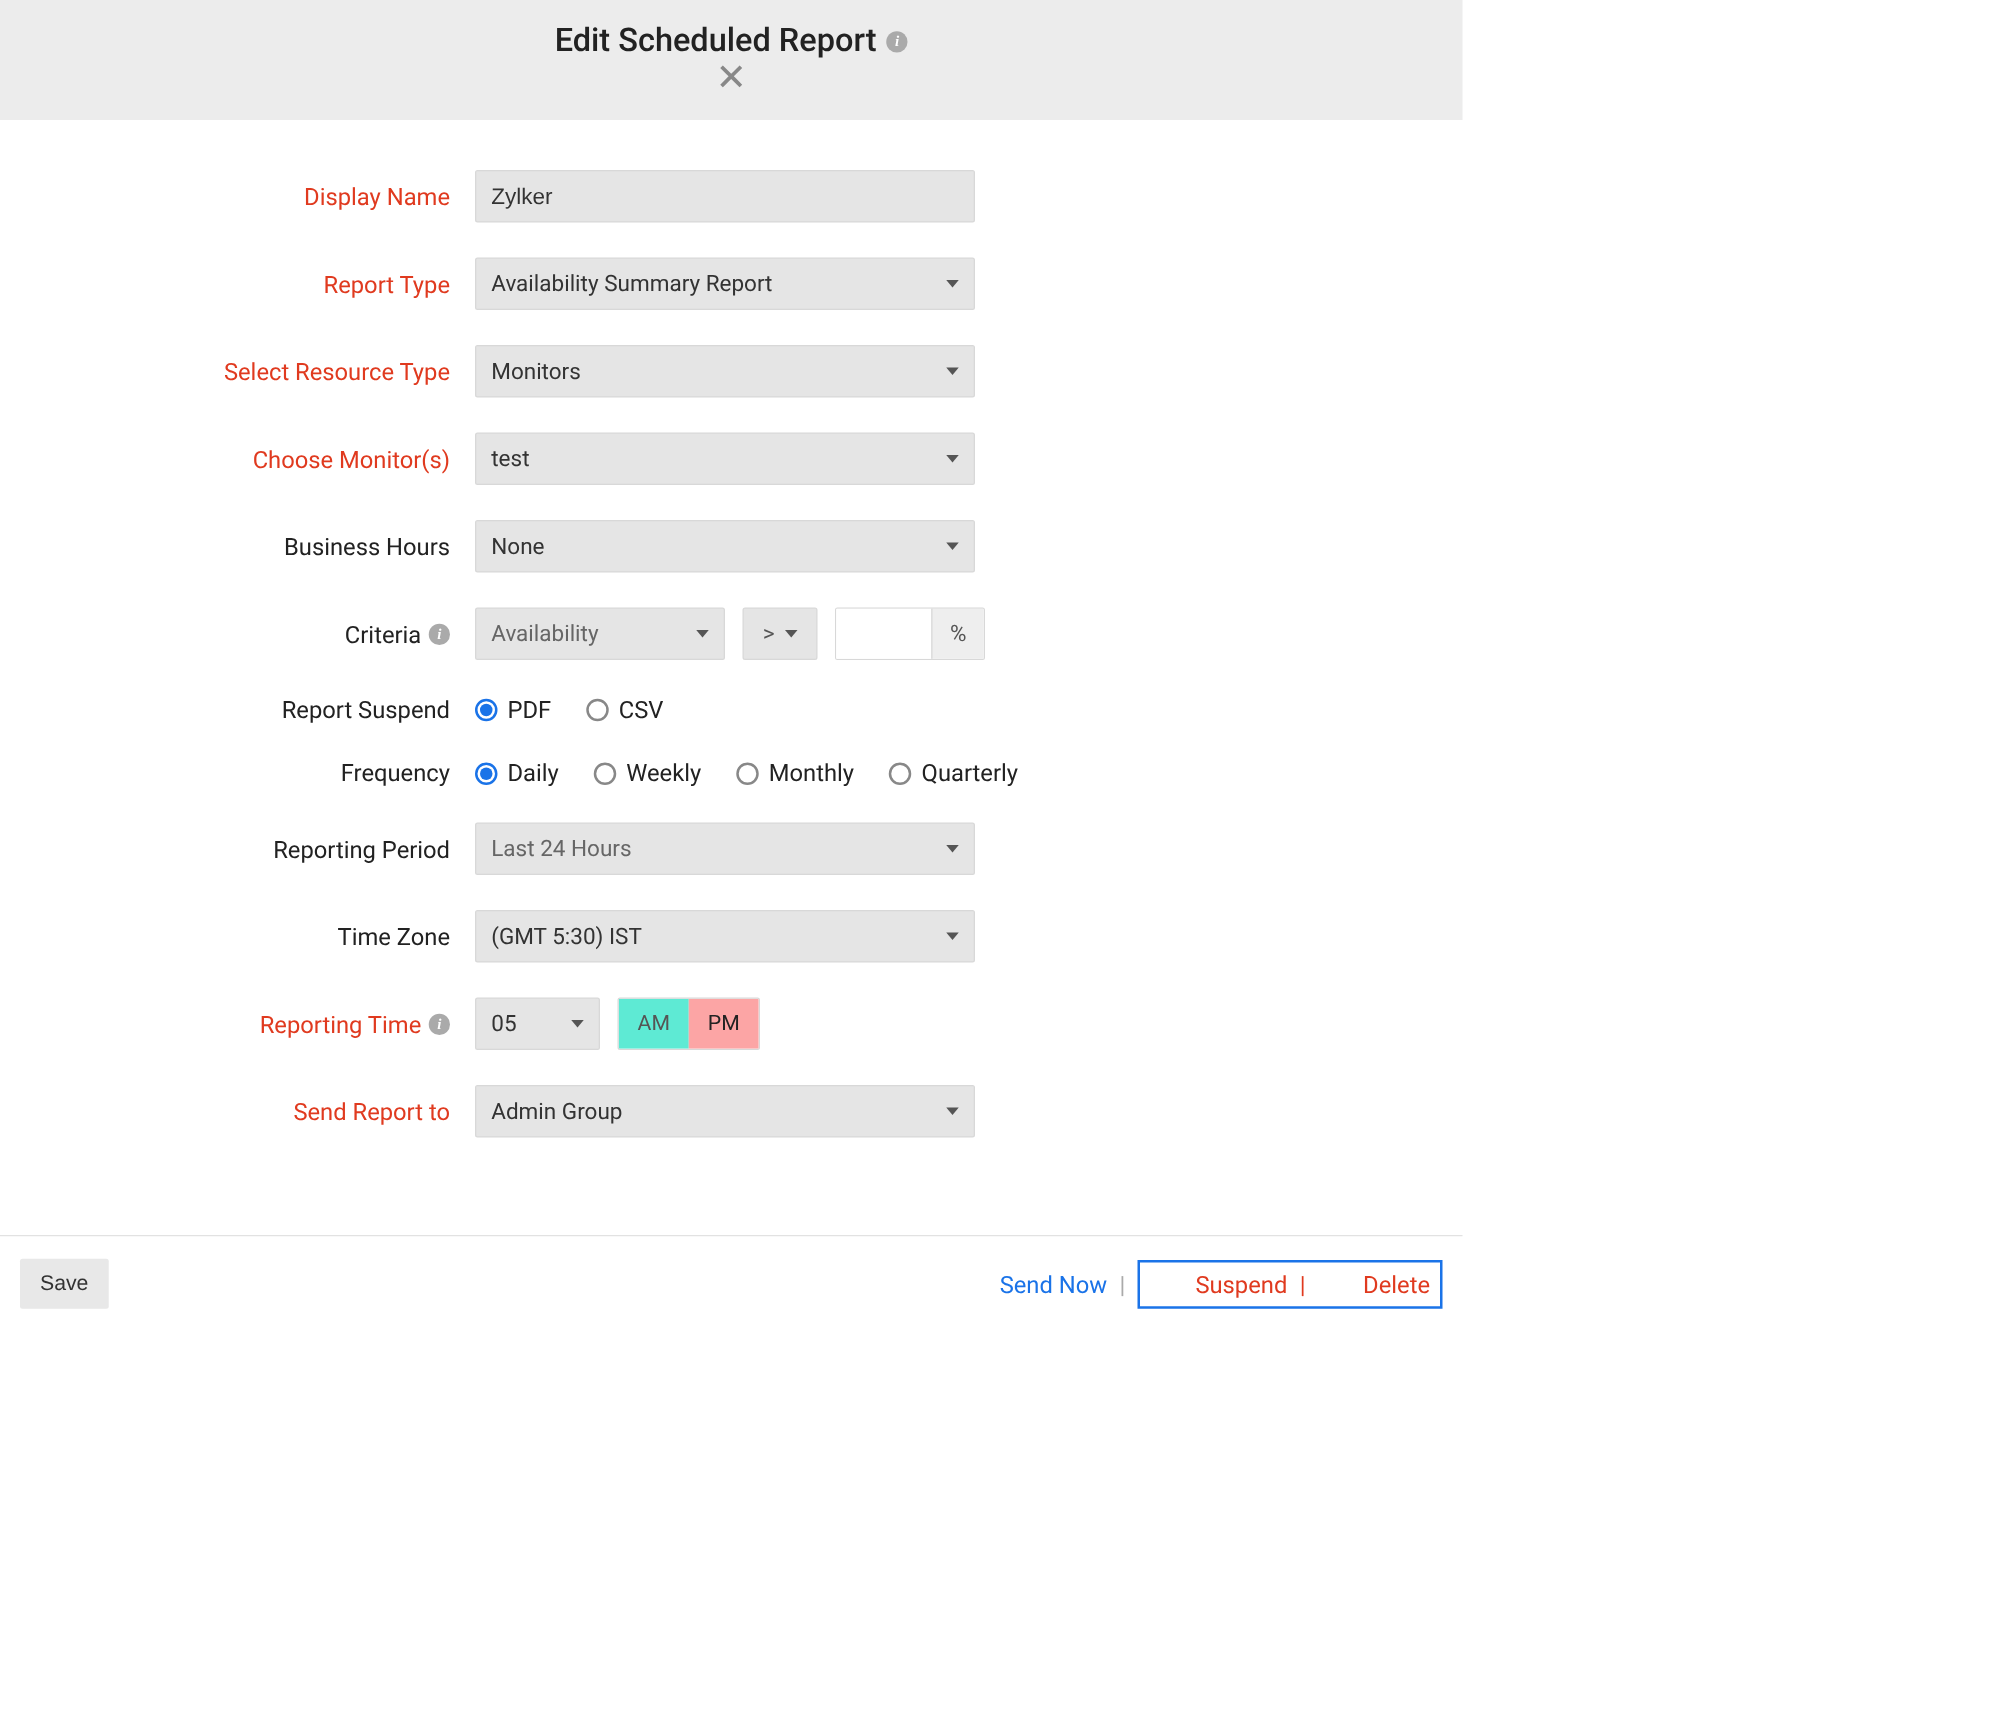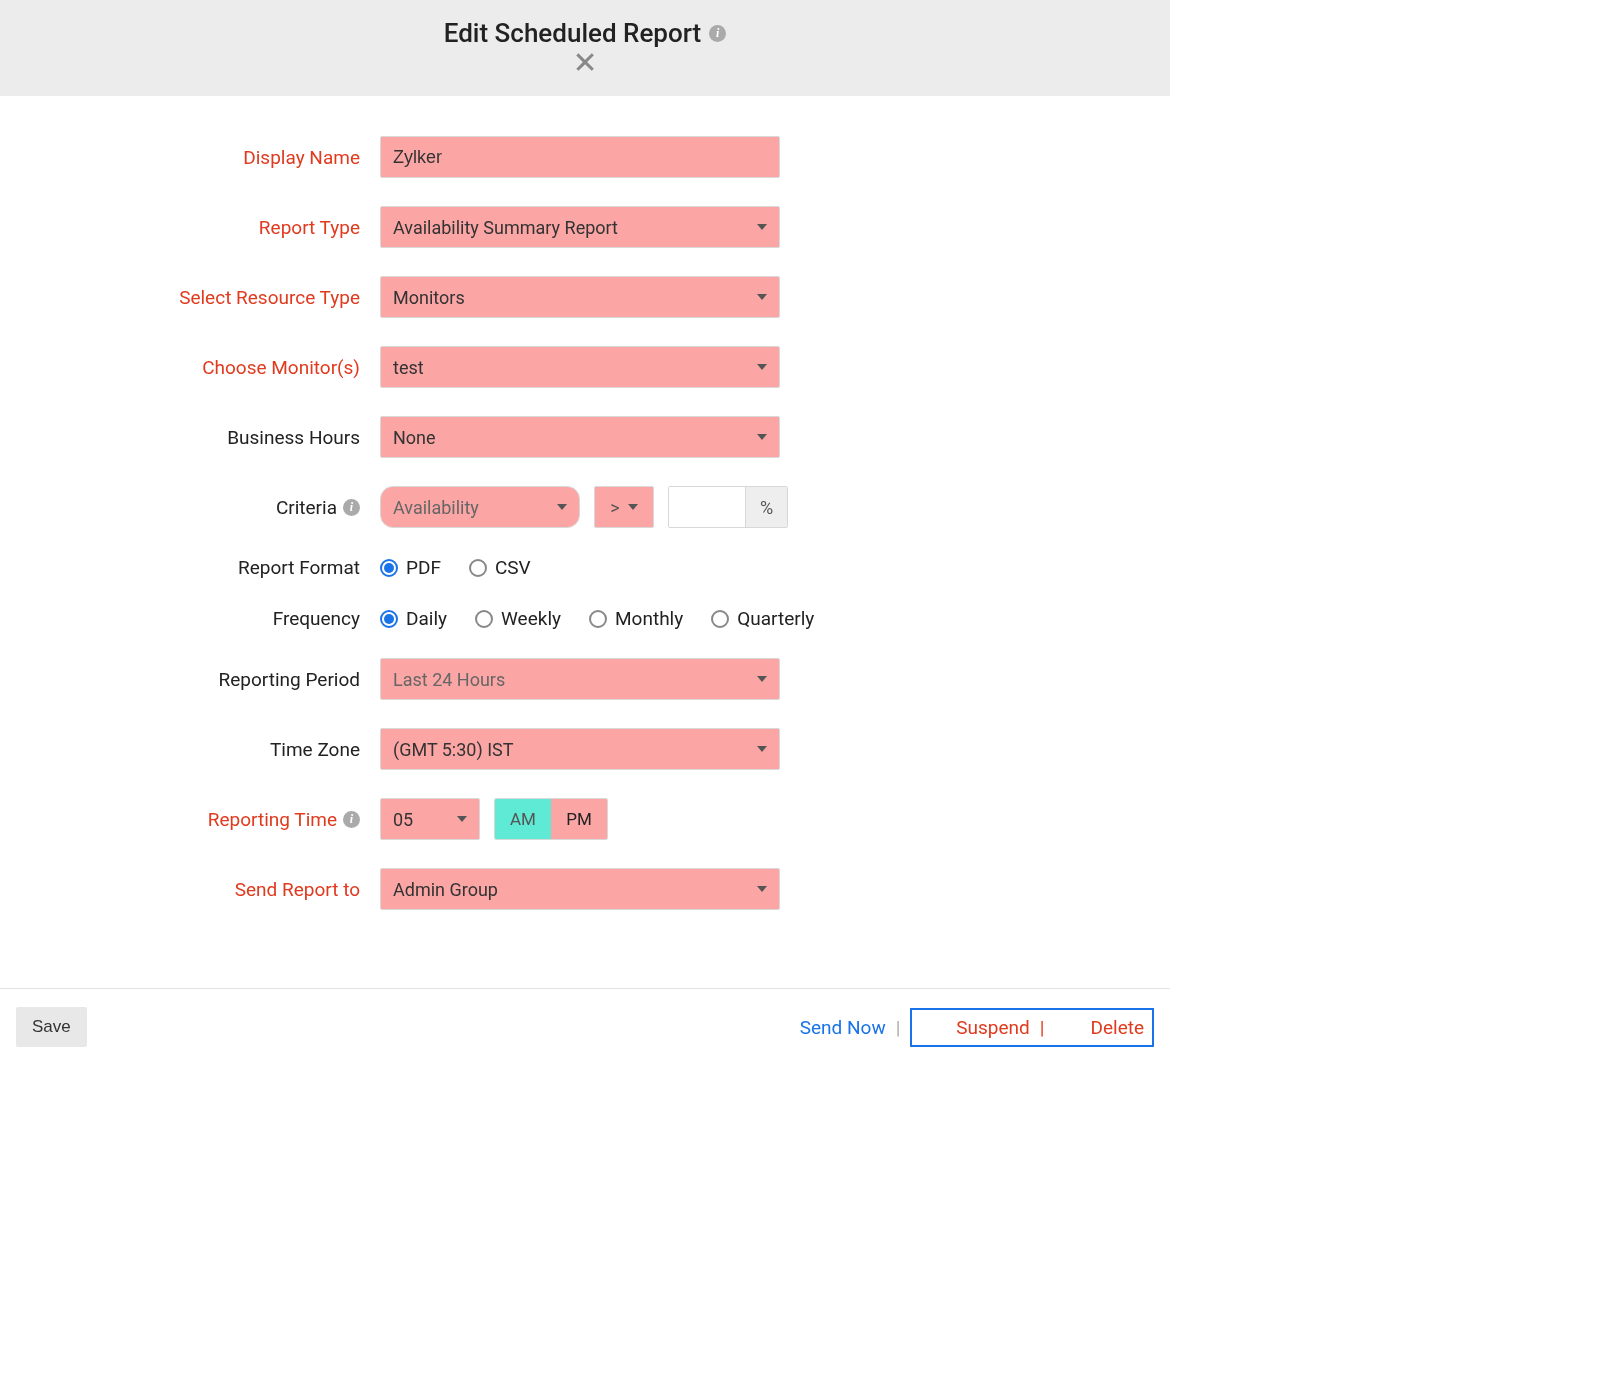--- a/index.html
+++ b/index.html
@@ -67,35 +67,35 @@
     .label.req { color: #e03a1f; text-align: right; }
     .field { flex: 1; display: flex; align-items: center; gap: 14px; }
     .input, .select {
       width: 400px;
       height: 42px;
       border: 1px solid #d8d8d8;
       border-radius: 2px;
       padding: 0 12px;
       font-size: 18px;
       color: #333;
-      background: #fca5a5;
+      background: #e5e5e5;
       display: flex;
       align-items: center;
       justify-content: space-between;
       position: relative;
     }
     .select.muted { color: #666; }
     .select { cursor: pointer; }
     .caret {
       width: 0; height: 0;
       border-left: 5px solid transparent;
       border-right: 5px solid transparent;
       border-top: 6px solid #555;
     }
-    .criteria-metric { width: 200px; height: 42px; border-radius: 13px; }
+    .criteria-metric { width: 200px; height: 42px; }
     .criteria-op { width: 60px; height: 42px; justify-content: center; gap: 8px; }
     .criteria-op .optxt { color:#555; }
     .criteria-val-wrap{
       width:120px; height:42px; border:1px solid #d8d8d8; border-radius:2px;
       display:flex; align-items:stretch;
     }
     .criteria-val{
       flex:1; border:none; outline:none; font-size:18px; padding:0 10px; width:60px;
     }
     .criteria-unit{
@@ -226,21 +226,21 @@
           <span class="caret"></span>
         </div>
         <div class="criteria-val-wrap">
           <input class="criteria-val" type="text" value="" style="">
           <div class="criteria-unit">%</div>
         </div>
       </div>
     </div>
 
     <div class="row">
-      <div class="label">Report Format</div>
+      <div class="label">Report Suspend</div>
       <div class="field">
         <div class="radio-group">
           <div class="radio-item">
             <span class="radio-circle on">
                 <span class="radio-dot"></span>
               </span>
             <span>PDF</span>
           </div>
           <div class="radio-item">
             <span class="radio-circle"></span>

